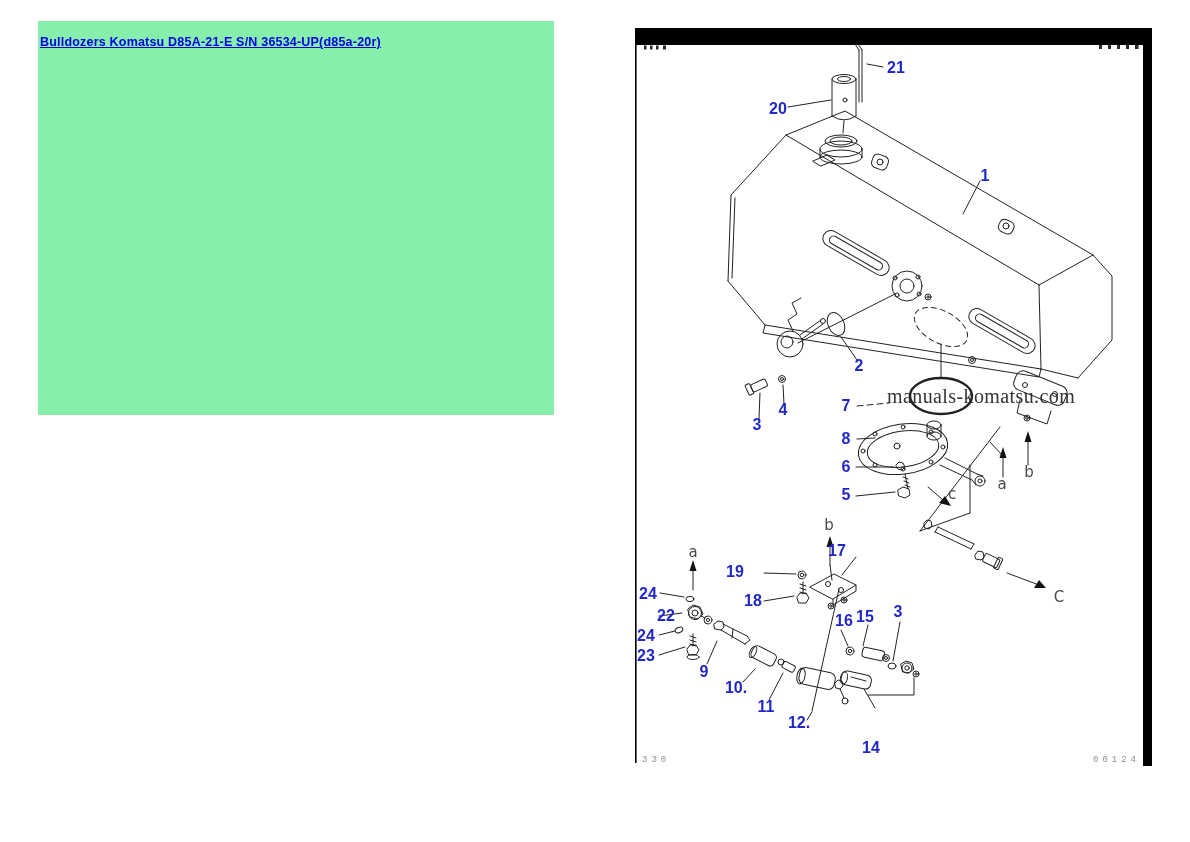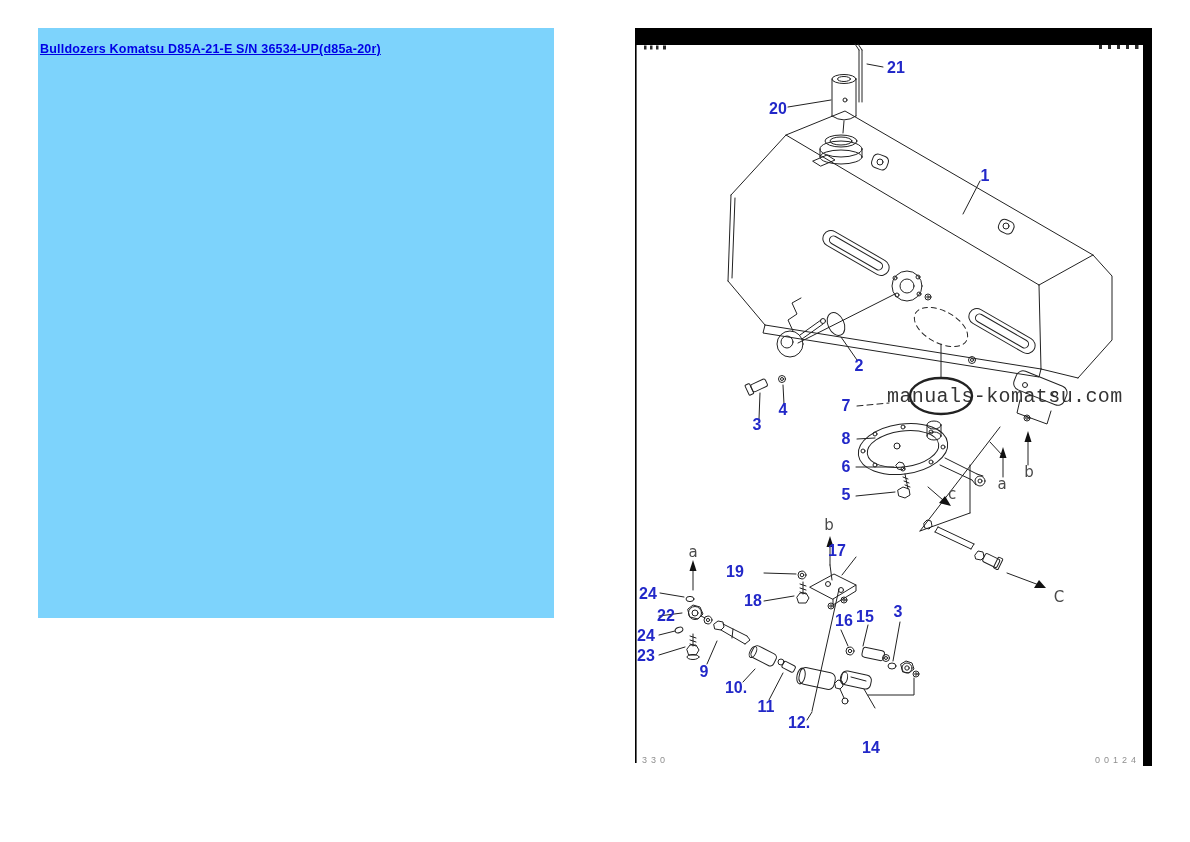--- a/index.html
+++ b/index.html
@@ -1,30 +1,30 @@
 <!DOCTYPE html>
 <html><head>
 <meta charset="utf-8">
 <style>
   html,body{margin:0;padding:0;background:#fff;}
   body{width:1190px;height:842px;position:relative;overflow:hidden;
        font-family:"Liberation Sans",sans-serif;}
-  .thumb-block{position:absolute;left:38px;top:28px;width:516px;height:590px;background:#7dd3fc;}
+  .thumb-block{position:absolute;left:38px;top:21px;width:516px;height:394px;background:#86efac;}
   .manual-link{position:absolute;left:2px;top:14px;font-size:12.5px;font-weight:700;
        color:#0000e6;text-decoration:underline;white-space:nowrap;letter-spacing:.2px;}
   .diagram{position:absolute;left:635px;top:28px;width:517px;height:738px;background:#fff;}
   .diagram svg{position:absolute;left:0;top:0;}
   .wm{position:absolute;left:252px;top:357px;width:215px;font-size:20px;font-weight:400;
       color:#232323;letter-spacing:.4px;white-space:nowrap;opacity:.92;
-      font-family:Liberation Mono, monospace;}
+      font-family:Liberation Serif, serif;}
   .pl{position:absolute;transform:translate(-50%,-50%);font:700 16px "Liberation Sans",sans-serif;
       color:#2228c8;white-space:nowrap;}
   .ll{position:absolute;transform:translate(-50%,-50%);font:400 15px "DejaVu Sans",sans-serif;
       color:#4a4a4a;white-space:nowrap;}
-  .foot{position:absolute;bottom:1px;font-family:Liberation Sans, sans-serif;font-size:9px;
+  .foot{position:absolute;bottom:1px;font-family:Liberation Mono, monospace;font-size:9px;
       color:#8f8f8f;letter-spacing:4px;}
   .foot.left{left:7px;}
   .foot.right{right:12px;}
 </style>
 </head>
 <body>
 
 <div class="thumb-block">
   <a class="manual-link" href="#">Bulldozers Komatsu D85A-21-E S/N 36534-UP(d85a-20r)</a>
 </div>

